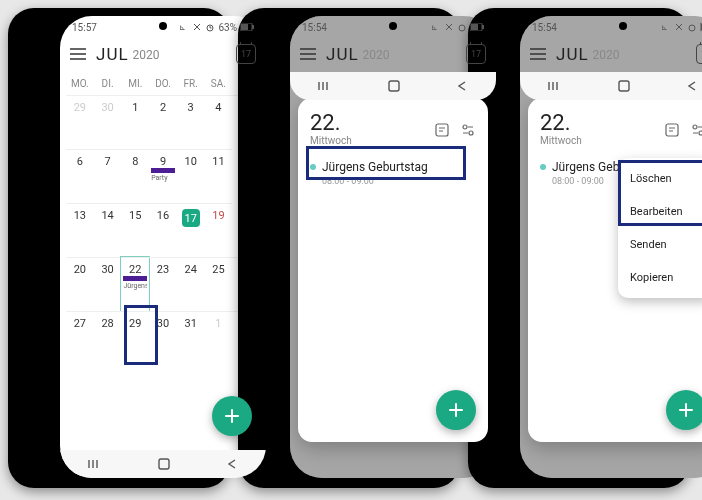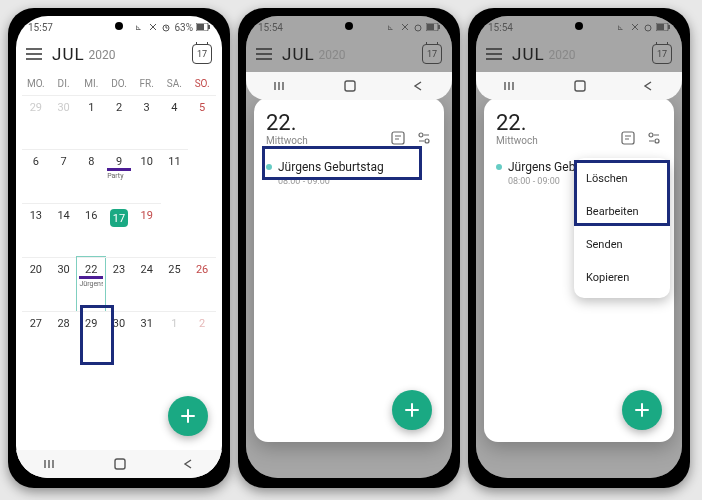--- a/index.html
+++ b/index.html
@@ -4,21 +4,21 @@
 <style>
   * { margin: 0; padding: 0; box-sizing: border-box; font-family: -apple-system, "Segoe UI", Roboto, sans-serif; }
   html,body{ width:702px; height:500px; background:#e8e8e8; }
   .stage{ display:flex; gap:8px; padding:8px; }
   .phone{
     width:222px; height:480px; background:#000; border-radius:26px; padding:8px 8px 10px 8px;
     box-shadow:0 4px 12px rgba(0,0,0,.4); position:relative; flex:0 0 auto;
   }
   .screen{
     width:100%; height:100%; background:#fff; border-radius:32px; overflow:hidden;
-    position:relative; display:flex; flex-direction:column;
+    position:relative; display:flex; flex-direction:column;margin-left:44px;
   }
   .screen.dim::before{
     content:""; position:absolute; inset:0; background:rgba(0,0,0,.35); z-index:2; pointer-events:none;
     border-radius:20px;
   }
   .punch{
     position:absolute; top:6px; left:50%; transform:translateX(-50%);
     width:8px; height:8px; background:#000; border-radius:50%; z-index:20;
   }
   .statusbar{
@@ -56,21 +56,21 @@
   .cell{
     height:54px; font-size:11px; color:#333; text-align:center; position:relative;
     padding-top:5px; border-top:1px solid #eee;
   }
   .cell.other{ color:#ccc; }
   .cell.sun{ color:#c24a4a; }
   .cell.sun.other{ color:#e6b9b9; }
   .cell .ev{
     position:absolute; left:2px; right:2px; top:18px;
     font-size:7px; color:#666; text-align:left; white-space:nowrap; overflow:hidden;
-    border-top:3px solid #4c1d95; padding-top:1px;
+    border-top:5px solid #4c1d95; padding-top:1px;
   }
   .cell.today-ring{
     outline:none;
   }
   .cell.today-ring .num{
     display:inline-flex; width:18px; height:18px; align-items:center; justify-content:center;
     background:#1aa983; color:#fff; border-radius:4px; font-size:11px;
   }
   .cell.sel{
     outline:1.5px solid #7fcfc0;
@@ -91,21 +91,21 @@
     position:relative;
   }
   .nav span svg{ display:block; }
 
   
   .sheet{
     position:absolute; left:8px; right:8px; top:82px; bottom:36px;
     background:#fff; border-radius:14px; z-index:5; padding:12px 12px 12px 12px;
     box-shadow:0 6px 20px rgba(0,0,0,.25);
   }
-  .sheet-head{ display:flex; align-items:flex-end; }
+  .sheet-head{ display:flex; align-items:center; }
   .sheet-date{ font-size:22px; color:#222; }
   .sheet-dow{ font-size:10px; color:#888; margin-top:0px; }
   .sheet-icons{ margin-left:auto; display:flex; gap:10px; margin-top:4px;}
   .sheet-icons .ic{ width:16px; height:16px; color:#666; }
   .event{
     margin-top:14px; display:flex; align-items:flex-start; gap:6px;
   }
   .dot{ width:6px; height:6px; border-radius:50%; background:#66ccc4; margin-top:4px; flex:0 0 auto;}
   .event-main{ display:flex; flex-direction:column; }
   .event-title{ font-size:12px; color:#222; }
@@ -204,20 +204,21 @@
             <div class="cell"><span>6</span></div>
             <div class="cell"><span>7</span></div>
             <div class="cell"><span>8</span></div>
             <div class="cell"><span>9</span><div class="ev">Party</div></div>
             <div class="cell"><span>10</span></div>
             <div class="cell"><span>11</span></div>
           </div>
           <div class="weekrow">
             <div class="cell"><span>13</span></div>
             <div class="cell"><span>14</span></div>
+            <div class="cell"><span>15</span></div>
             <div class="cell"><span>16</span></div>
             <div class="cell today-ring"><span class="num">17</span></div>
             <div class="cell sun"><span>19</span></div>
           </div>
           <div class="weekrow">
             <div class="cell"><span>20</span></div>
             <div class="cell"><span>30</span></div>
             <div class="cell sel"><span>22</span><div class="ev">Jürgens Ge</div></div>
             <div class="cell"><span>23</span></div>
             <div class="cell"><span>24</span></div>

